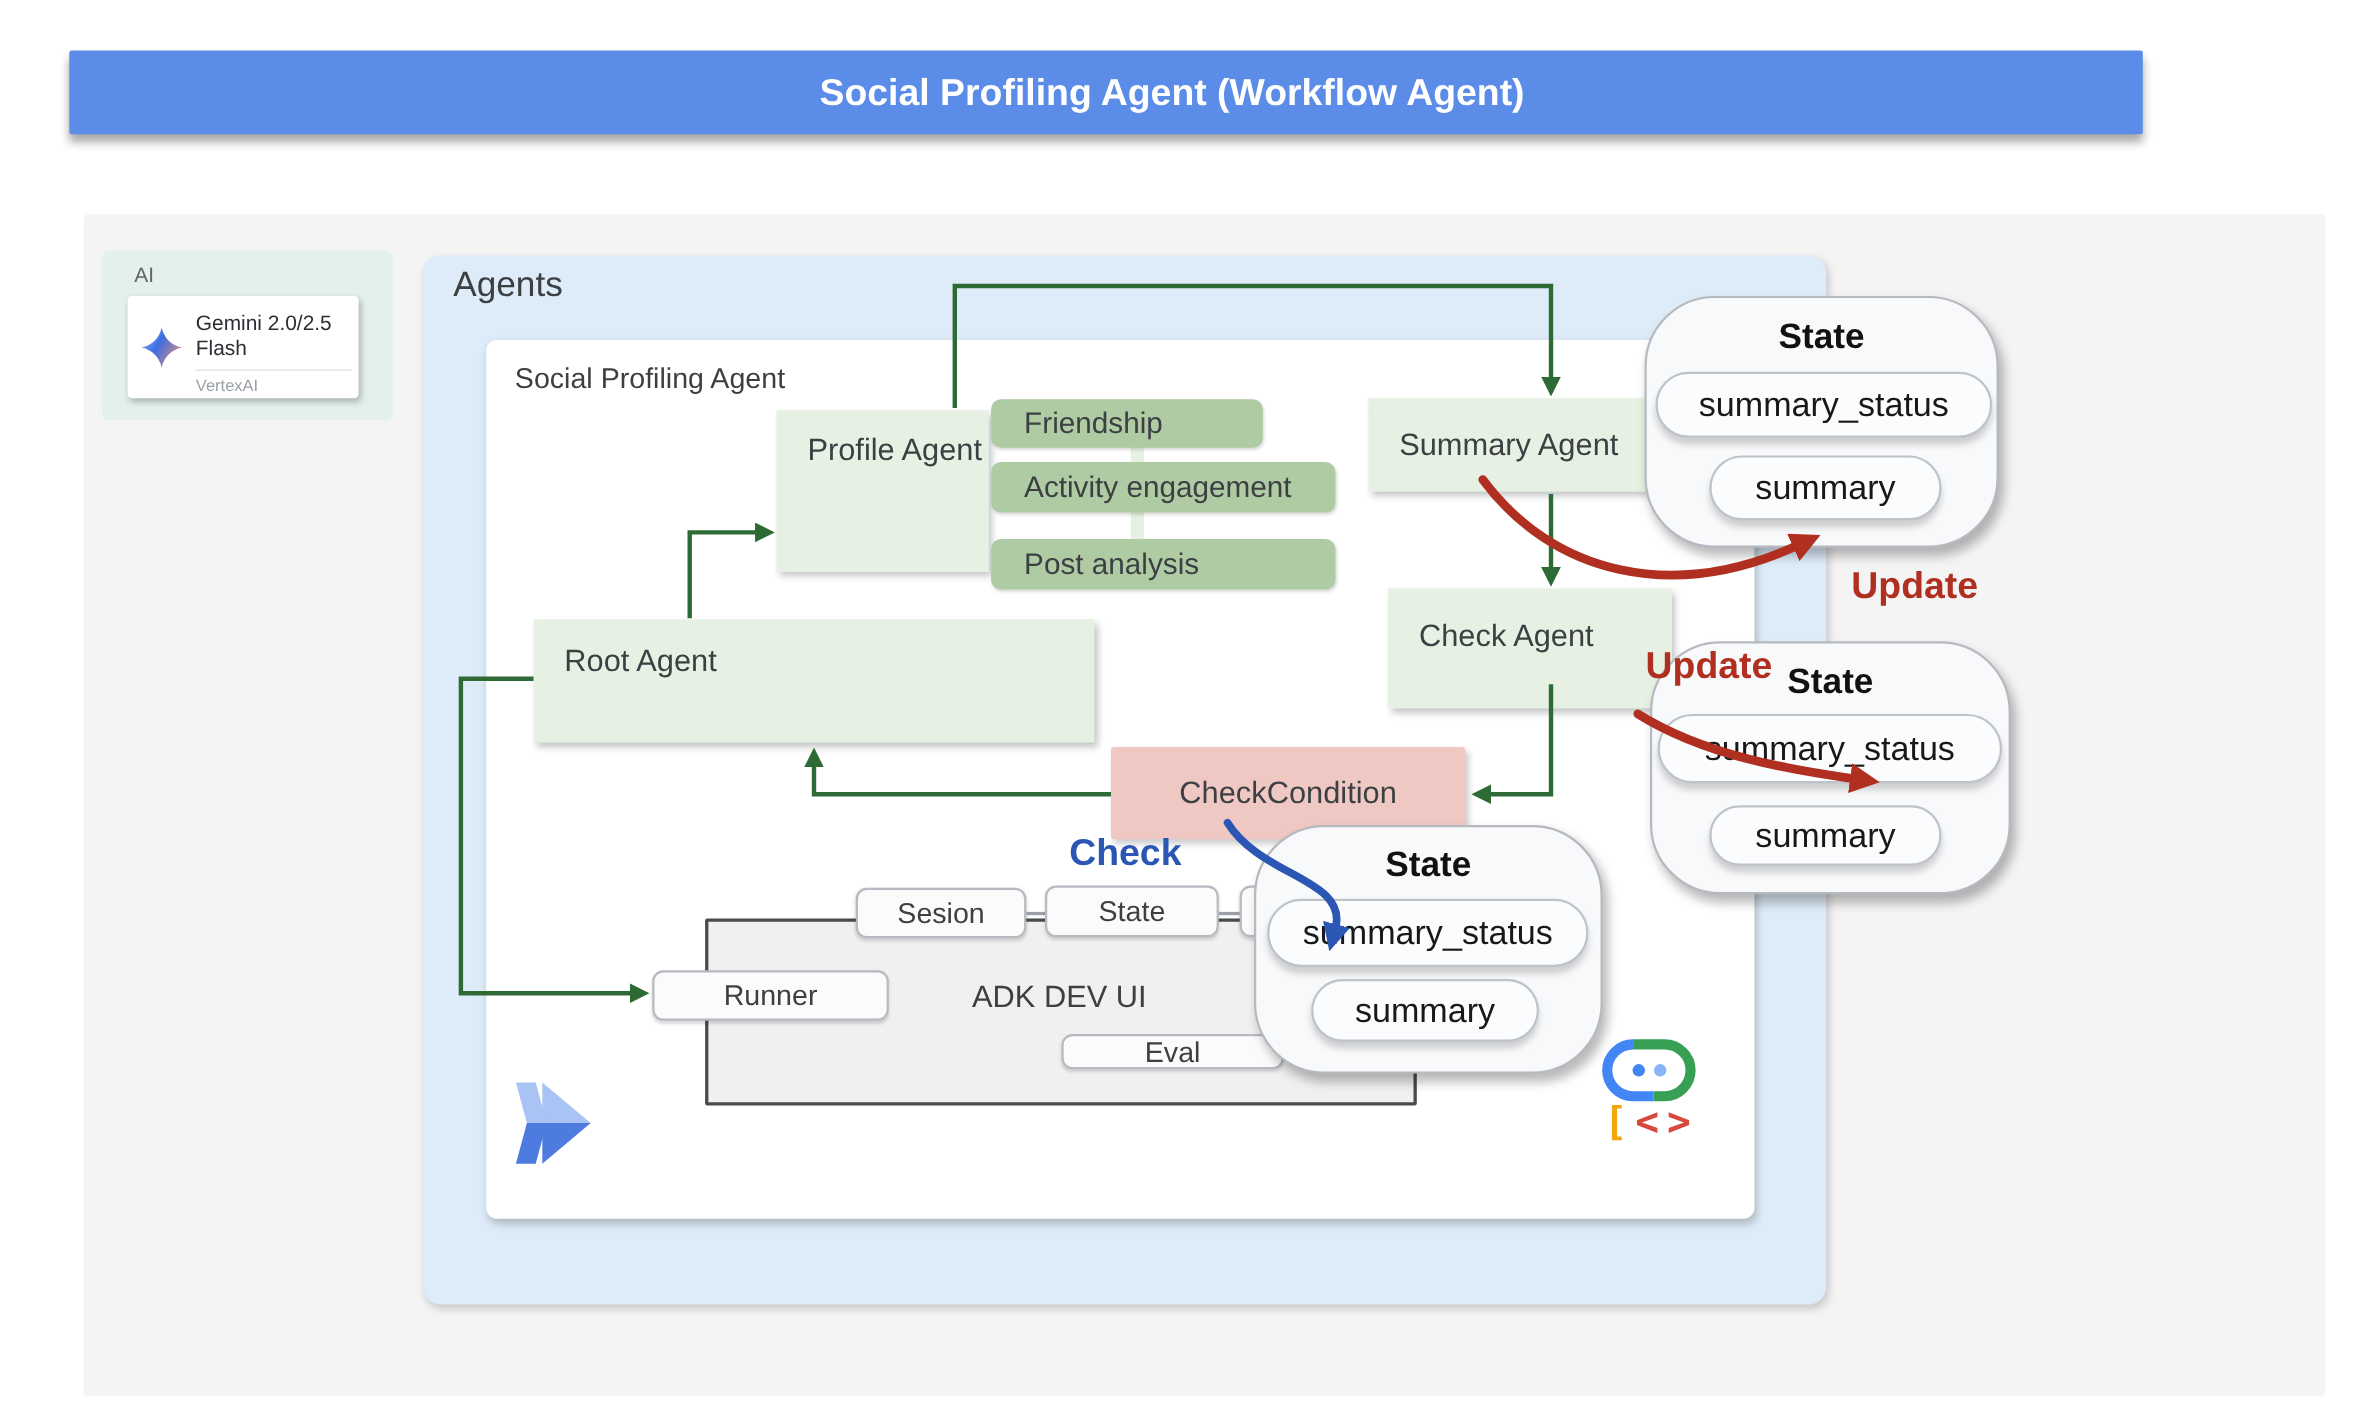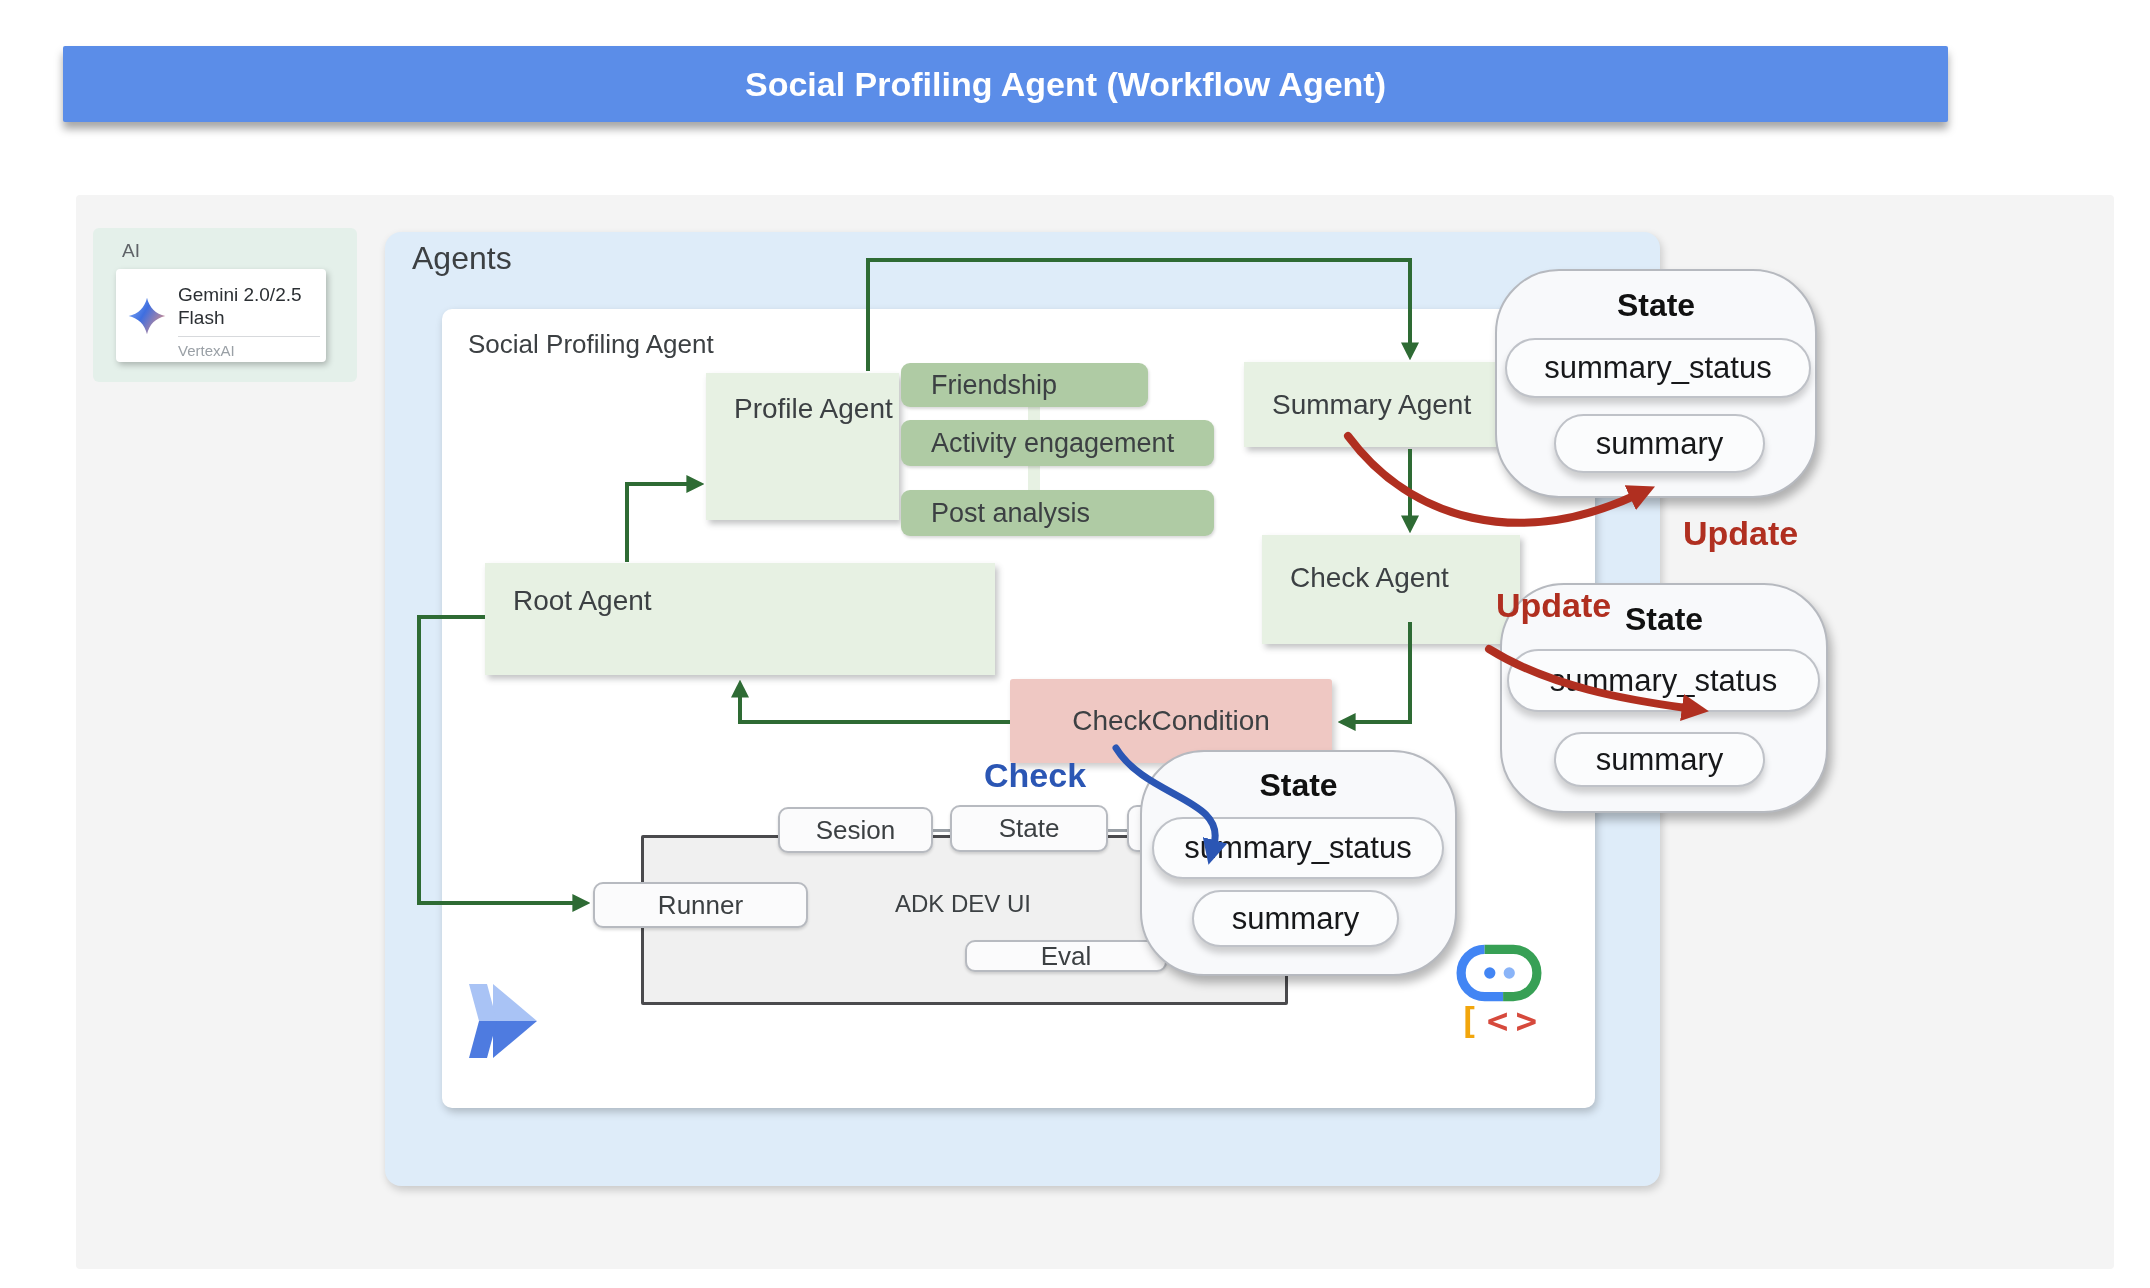--- a/index.html
+++ b/index.html
@@ -57,21 +57,21 @@
   .state-pill{position:absolute;background:#FBFCFD;border:2px solid #BFC2C8;border-radius:999px;
     box-shadow:0 6px 7px rgba(0,0,0,.18);display:flex;align-items:center;justify-content:center;
     font-size:31px;color:#17181a;box-sizing:border-box;}
   
   .annot{font-weight:bold;z-index:9;}
   .annot-red{color:#B02F20;font-size:34px;}
   .annot-blue{color:#2B56B4;font-size:34px;}
   
   .adk-box{left:641px;top:835px;width:647px;height:170px;background:#F0F0F0;border:3px solid #4A4A4D;
     border-radius:2px;z-index:5;box-sizing:border-box;}
-  .adk-title{font-size:24px;z-index:6;}
+  .adk-title{font-size:28px;z-index:6;}
   .ui-pill{background:#FBFBFC;border:2px solid #B7BAC0;border-radius:10px;display:flex;align-items:center;
     justify-content:center;font-size:26px;z-index:6;box-shadow:0 2px 3px rgba(0,0,0,.15);box-sizing:border-box;}
   .pill-dash{background:#9AA0A6;height:3px;z-index:6;}
   .bot-glyphs{font-size:36px;font-weight:800;letter-spacing:7px;z-index:6;font-family:"DejaVu Sans Mono",monospace;}
   .bot-glyphs .y{color:#F2A60C;} .bot-glyphs .r{color:#D6493C;}
   
   #arrows{left:0;top:0;width:2150px;height:1288px;z-index:10;pointer-events:none;}
 </style>
 </head>
 <body>
@@ -209,21 +209,21 @@
     <div class="state-pill" style="left:10px;top:65px;width:292px;height:62px;">
       <span>summary_status</span>
     </div>
     <div class="state-pill" style="left:50px;top:138px;width:207px;height:57px;">
       <span>summary</span>
     </div>
   </div>
 
   <div class="abs annot annot-red" style="left:1683px;top:514px;">Update</div>
   <div class="abs annot annot-red" style="left:1496px;top:586px;">Update</div>
-  <div class="abs annot annot-blue" style="left:972px;top:756px;margin-left:12px;">Check</div>
+  <div class="abs annot annot-blue" style="left:972px;top:756px;">Check</div>
 
   <svg id="arrows" class="abs" viewBox="0 0 2150 1288">
     <defs>
       <marker id="ag" viewBox="0 0 10 10" refX="2" refY="5" markerWidth="4.5" markerHeight="4.5" orient="auto">
         <path d="M0,0 L10,5 L0,10 Z" fill="#2E6B34"></path>
       </marker>
       <marker id="ar" viewBox="0 0 10 10" refX="1.5" refY="5" markerWidth="3.4" markerHeight="3.4" orient="auto">
         <path d="M0,0 L10,5 L0,10 Z" fill="#B02F20"></path>
       </marker>
       <marker id="ab" viewBox="0 0 10 10" refX="1.5" refY="5" markerWidth="3.6" markerHeight="3.6" orient="auto">

